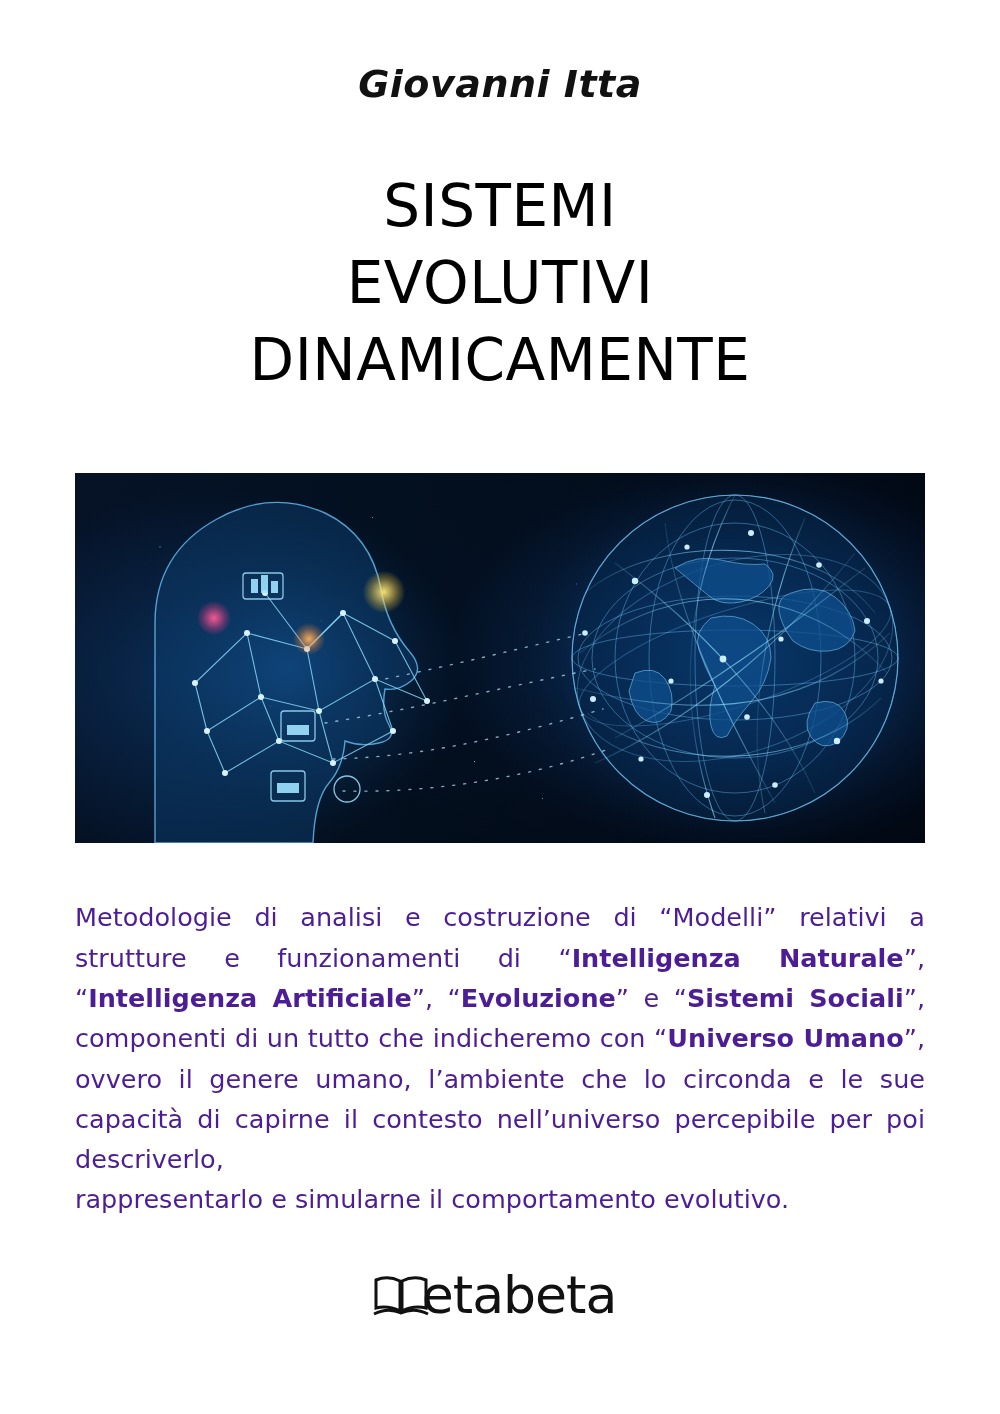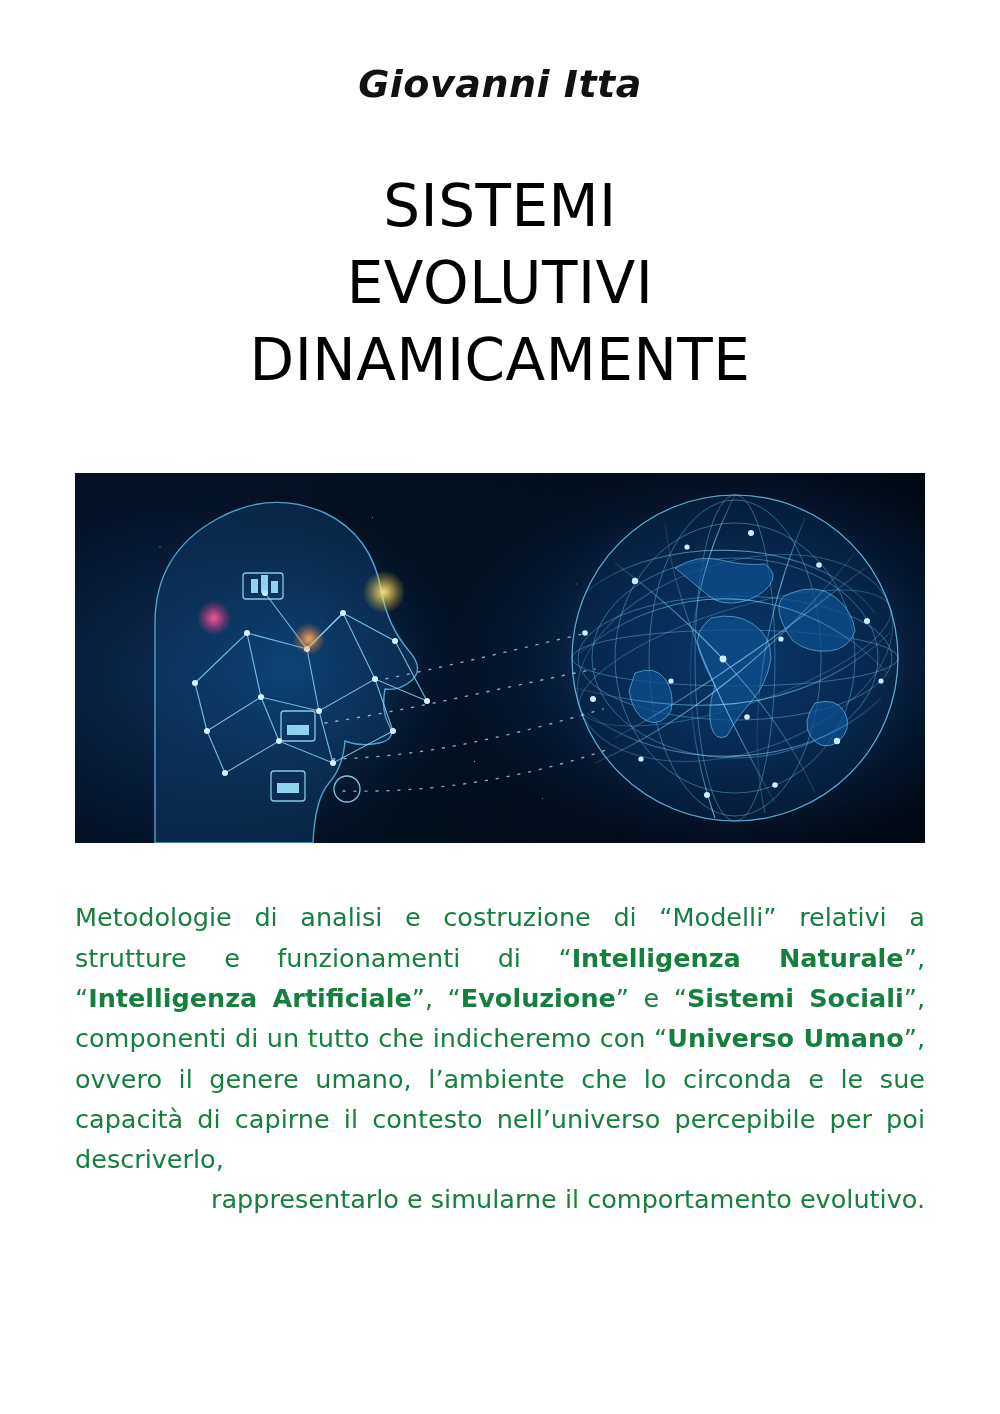--- a/index.html
+++ b/index.html
@@ -86,28 +86,28 @@
     border-radius: 50%;
     filter: blur(0.4px);
   }
 
   
   .blurb {
     margin-top: 54px;
     font-family: "DejaVu Sans", sans-serif;
     font-size: 25.5px;
     line-height: 1.58;
-    color: #15803d;
+    color: #4c1d95;
     text-align: justify;
     hyphens: none;
   }
   .blurb .b { font-weight: bold; }
   .blurb .last {
     display: block;
-    text-align: right;
+    text-align: left;
   }
 
   
   .publisher {
     margin-top: auto;
     margin-bottom: 88px;
     display: flex;
     align-items: center;
     justify-content: center;
     gap: 4px;
@@ -277,14 +277,25 @@
     <div class="glow-node" style="left:122px; top:128px; width:34px; height:34px; background: radial-gradient(circle, rgba(255,90,150,0.95) 0%, rgba(255,60,130,0.35) 45%, rgba(255,60,130,0) 72%);"></div>
     <div class="glow-node" style="left:288px; top:98px; width:42px; height:42px; background: radial-gradient(circle, rgba(255,232,120,0.95) 0%, rgba(255,205,60,0.35) 45%, rgba(255,205,60,0) 72%);"></div>
     <div class="glow-node" style="left:218px; top:150px; width:32px; height:32px; background: radial-gradient(circle, rgba(255,176,90,0.95) 0%, rgba(255,140,50,0.32) 45%, rgba(255,140,50,0) 72%);"></div>
   </div>
 
   <div class="blurb">
     <span><span>Metodologie di analisi e costruzione di “Modelli” relativi a strutture e funzionamenti di “</span><span class="b">Intelligenza Naturale</span><span>”, “</span><span class="b">Intelligenza Artificiale</span><span>”, “</span><span class="b">Evoluzione</span><span>” e “</span><span class="b">Sistemi Sociali</span><span>”, componenti di un tutto che indicheremo con “</span><span class="b">Universo Umano</span><span>”, ovvero il genere umano, l’ambiente che lo circonda e le sue capacità di capirne il contesto nell’universo percepibile per poi descriverlo,</span></span>
     <span class="last">rappresentarlo e simularne il comportamento evolutivo.</span>
   </div>
 
+  <div class="publisher">
+    <div class="mark">
+      <svg viewBox="0 0 62 62">
+        <path d="M6 44 L6 16 q12 -5 24 1 l0 30 q-12 -6 -24 -3 z" fill="none" stroke="#111" stroke-width="3"></path>
+        <path d="M56 44 L56 16 q-12 -5 -24 1 l0 30 q12 -6 24 -3 z" fill="none" stroke="#111" stroke-width="3"></path>
+        <path d="M4 50 q14 -7 27 -1 q13 -6 27 1" fill="none" stroke="#111" stroke-width="3"></path>
+        <path d="M31 17 L31 47" stroke="#111" stroke-width="3"></path>
+      </svg>
+    </div>
+    <div class="wordmark">etabeta</div>
+  </div>
 
 </div>
 
 </body></html>

